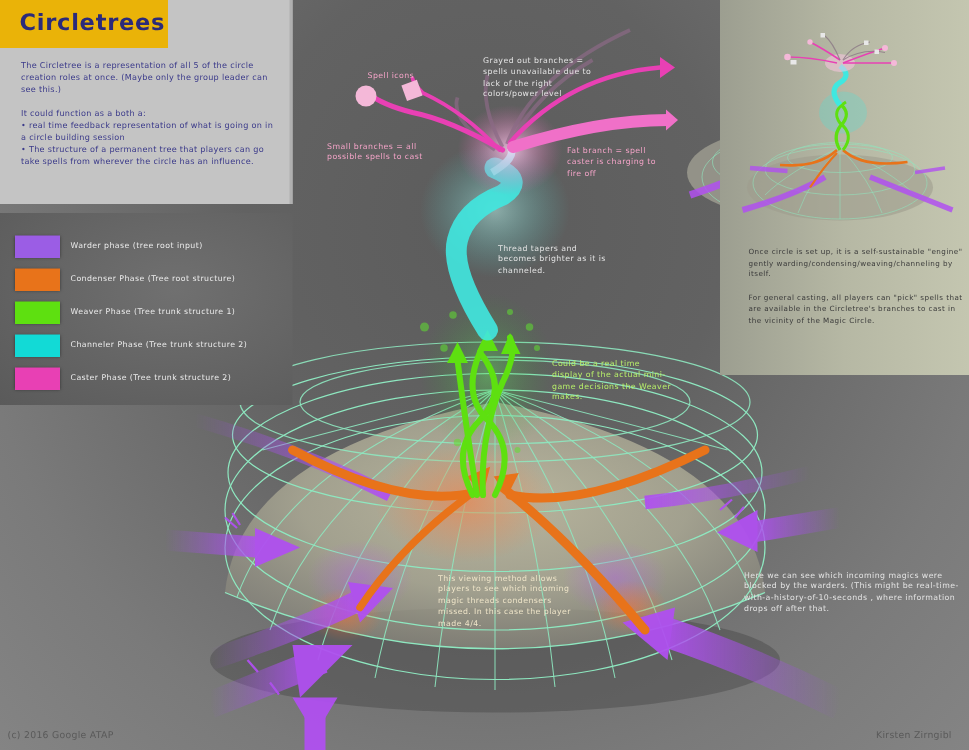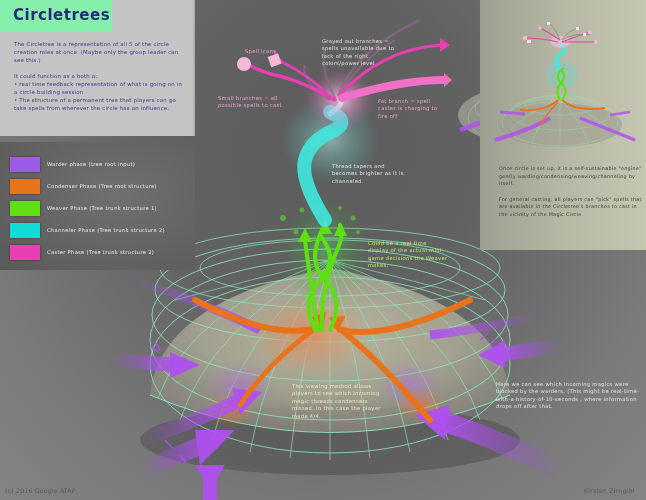--- a/index.html
+++ b/index.html
@@ -12,21 +12,21 @@
   .layer { position:absolute; left:0; top:0; width:646px; height:500px; }
 
   
   .info-panel {
     position:absolute; left:0; top:0; width:195px; height:136px;
     background:#c4c4c4;
     border-right:2px solid #b0b0b0;
   }
   .title-box {
     position:absolute; left:0; top:0; width:112px; height:32px;
-    background:#86efac;
+    background:#eab308;
   }
   .title-text {
     position:absolute; left:13px; top:6px;
     font-family:"DejaVu Sans", sans-serif; font-weight:bold;
     font-size:15px; color:#2b2a7a; letter-spacing:0.5px;
   }
   .intro {
     position:absolute; left:14px; top:40px; width:172px;
     font-size:5.4px; line-height:8px; color:#3b3a8a; letter-spacing:0.2px;
   }

